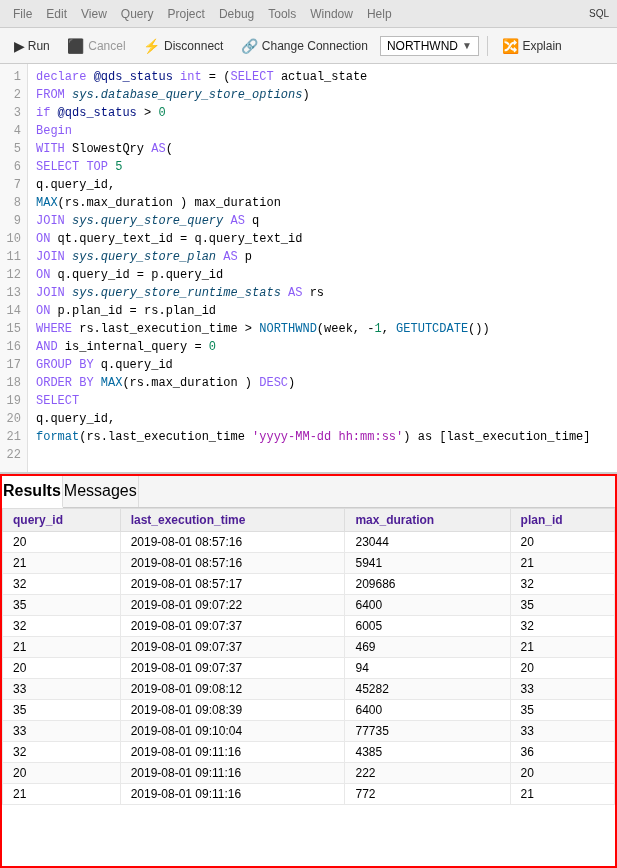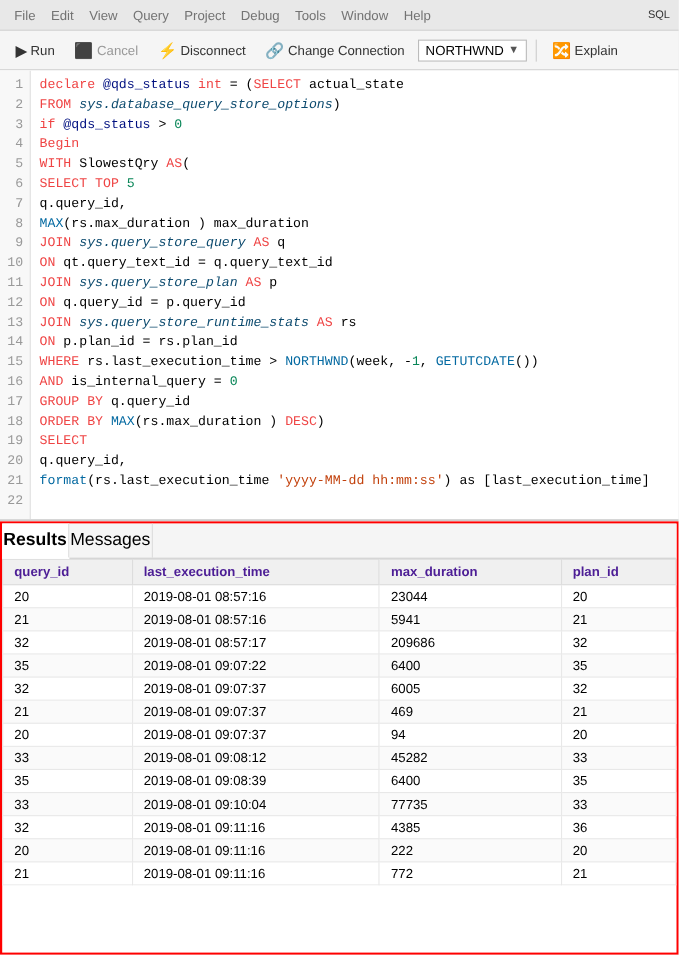--- a/index.html
+++ b/index.html
@@ -101,24 +101,24 @@
     }
     .line-numbers div { line-height: 18px; }
     .code-content {
       padding: 4px 8px;
       flex: 1;
       overflow: hidden;
     }
     .code-content .line { line-height: 18px; white-space: nowrap; }
 
     
-    .kw { color: #ef4444; }
+    .kw { color: #8b5cf6; }
     .fn { color: #0369a1; }
     .var { color: #001080; }
-    .str { color: #c2410c; }
+    .str { color: #a21caf; }
     .sys { color: #0c4a6e; font-style: italic; }
     .num { color: #098658; }
 
     
     .results-panel {
       border: 2px solid red;
       background: white;
       flex: 1;
     }
     .results-tabs {

